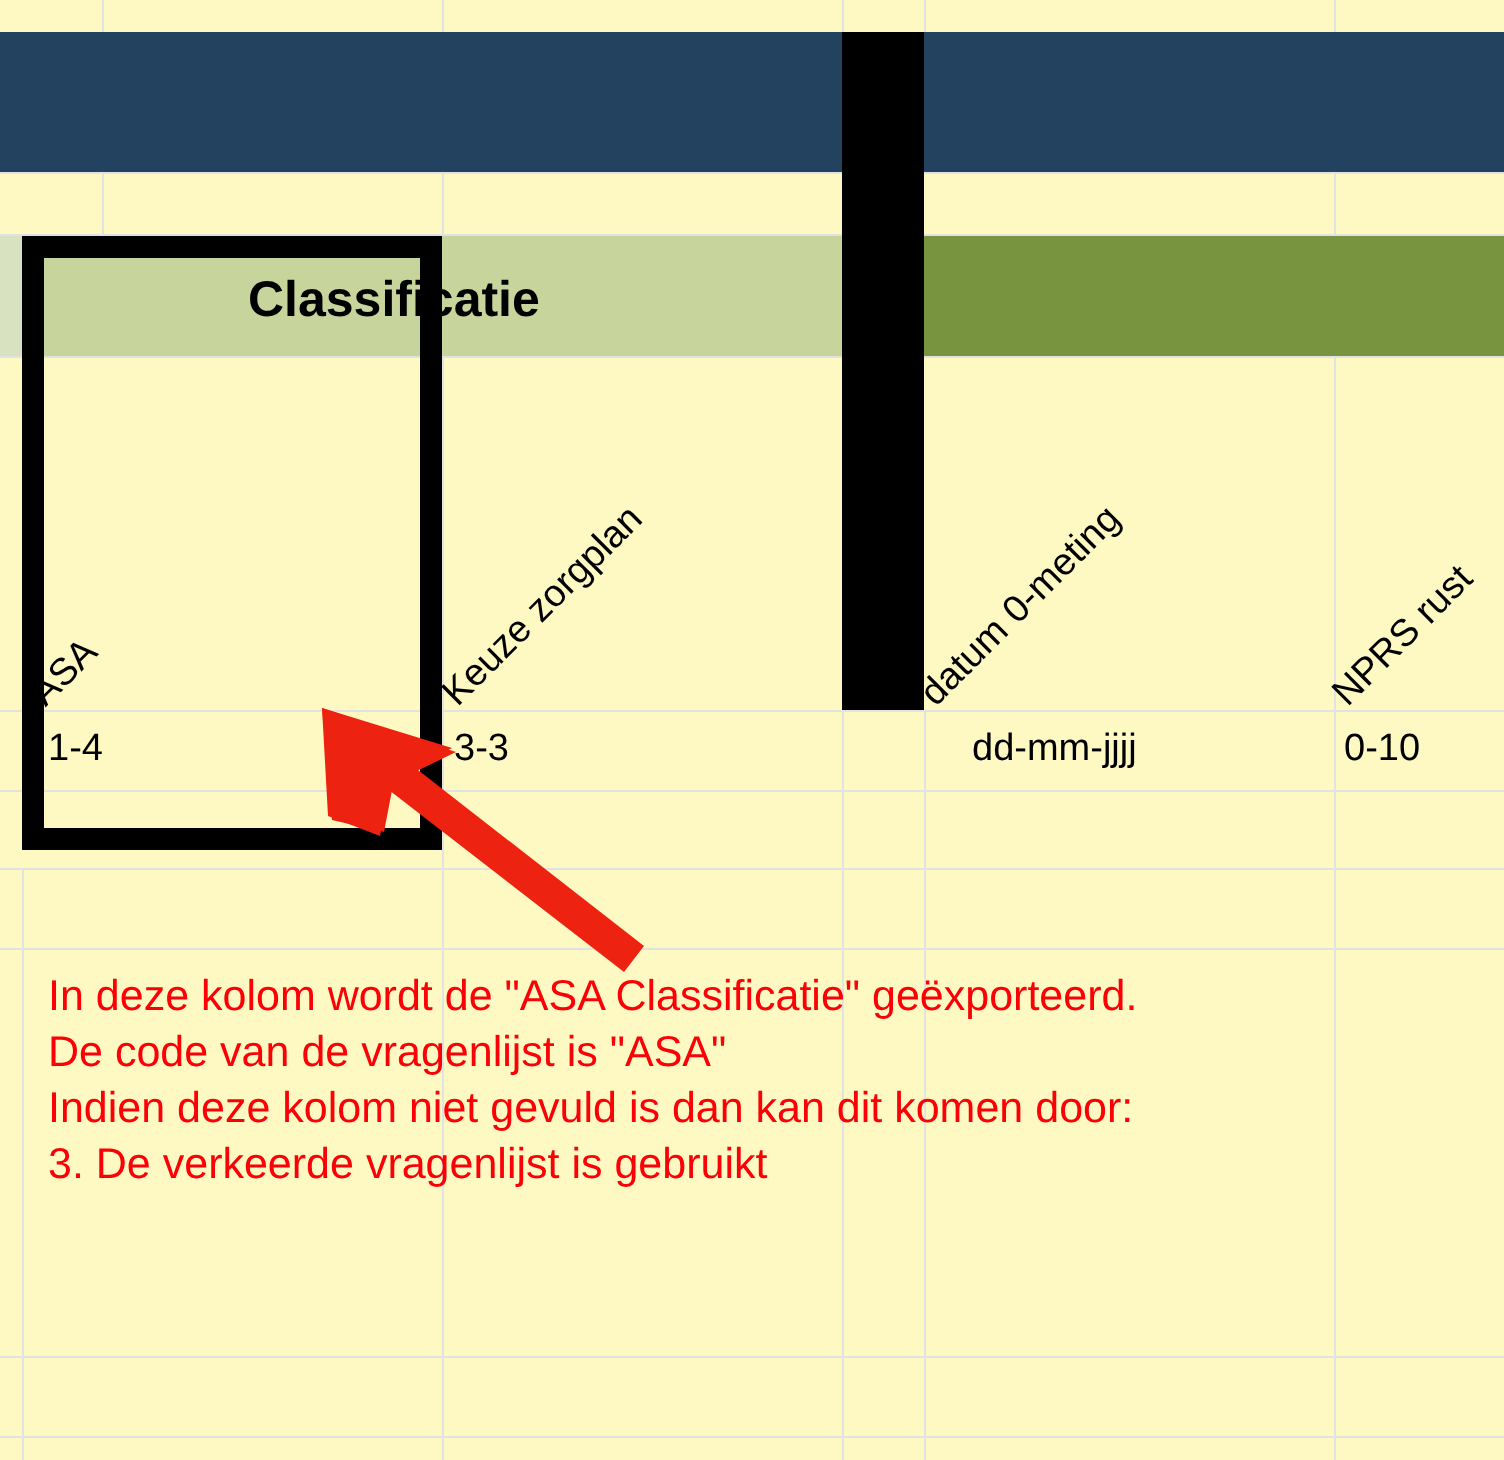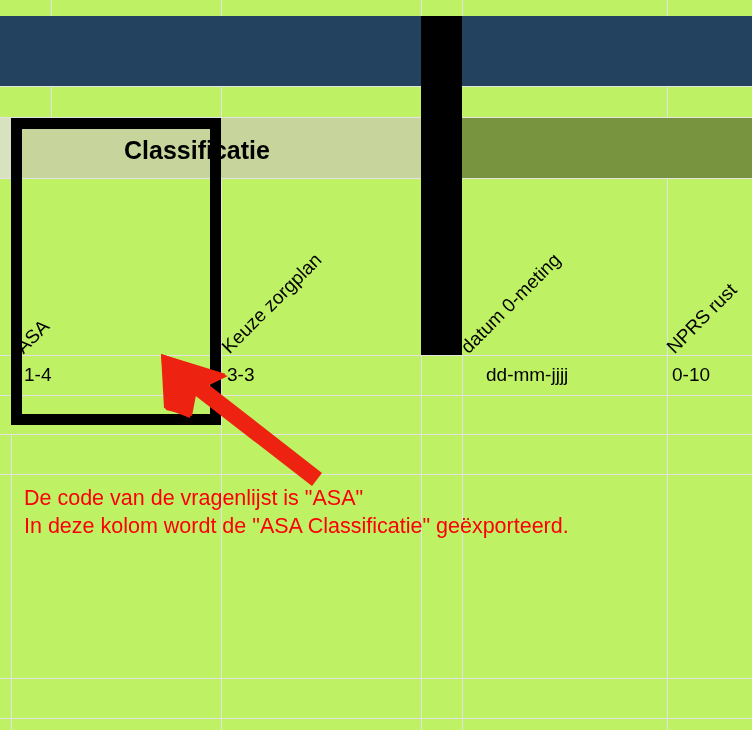--- a/index.html
+++ b/index.html
@@ -10,21 +10,21 @@
   body {
     font-family: "Liberation Sans", sans-serif;
     -webkit-font-smoothing: antialiased;
   }
 
   #sheet {
     position: relative;
     width: 752px;
     height: 730px;
     overflow: hidden;
-    background: #bef264;
+    background: #fef9c3;
   }
 
   
   .vline {
     position: absolute;
     width: 1px;
     background: #e2e2e2;
   }
   .hline {
     position: absolute;
@@ -157,22 +157,24 @@
 
   <div class="cell-val" style="left:227px; top:364px;">3-3</div>
 
   <div class="cell-val" style="left:486px; top:364px;">dd-mm-jjjj</div>
 
   <div class="cell-val" style="left:672px; top:364px;">0-10</div>
 
   <div id="selection-box" style="left:11px; top:118px; width:210px; height:307px;"></div>
 
   <div id="annotation">
+    <div class="line">In deze kolom wordt de "ASA Classificatie" geëxporteerd.</div>
     <div class="line">De code van de vragenlijst is "ASA"</div>
-    <div class="line">In deze kolom wordt de "ASA Classificatie" geëxporteerd.</div>
+    <div class="line">Indien deze kolom niet gevuld is dan kan dit komen door:</div>
+    <div class="line">3. De verkeerde vragenlijst is gebruikt</div>
   </div>
 
   <svg id="arrow" viewBox="0 0 200 150" xmlns="http://www.w3.org/2000/svg">
     <polygon points="22,15 82,33 60,48 100,80 92,98 88,103 50,72 39,92" fill="#ee2211" style="display:none"></polygon>
 
     <polygon points="21,14 86,34 57,50 52,76 26,70" fill="#ee2211"></polygon>
 
     <polygon points="21,14 88,36 55,52 50,78 24,68" fill="#ee2211"></polygon>
 
     <polygon points="48,50 172,146 182,133 60,38" fill="#ee2211"></polygon>

